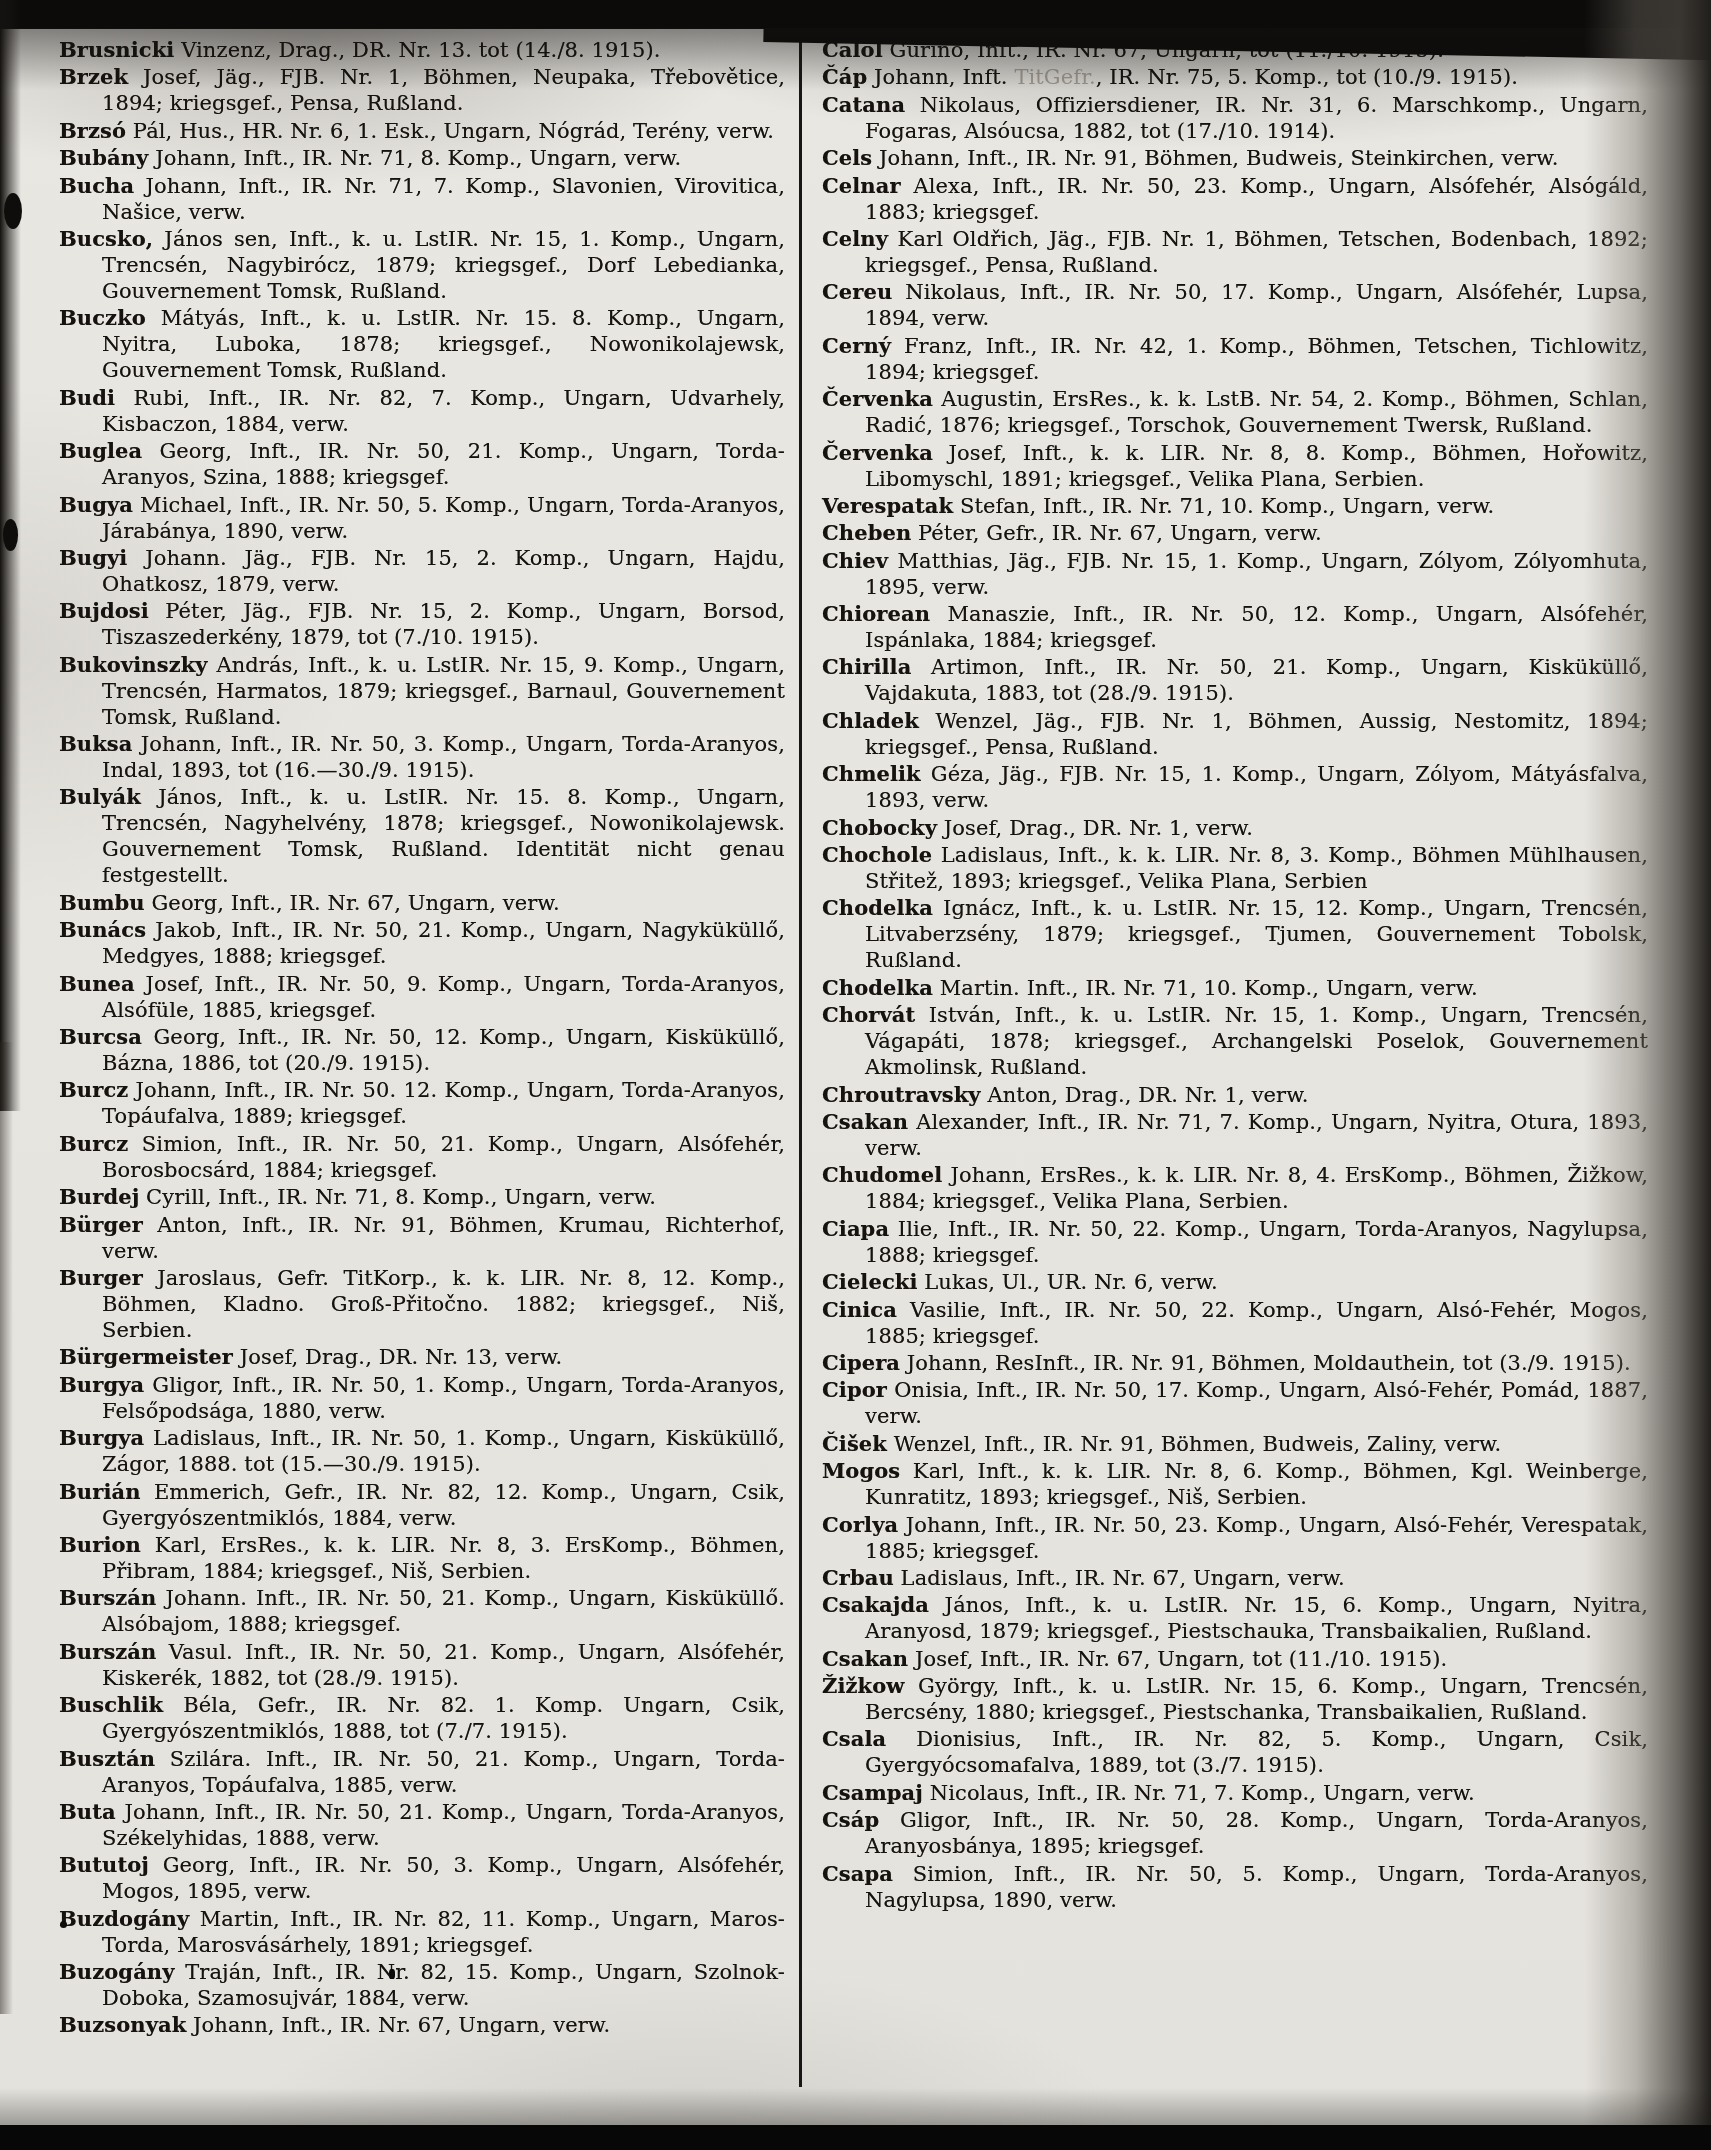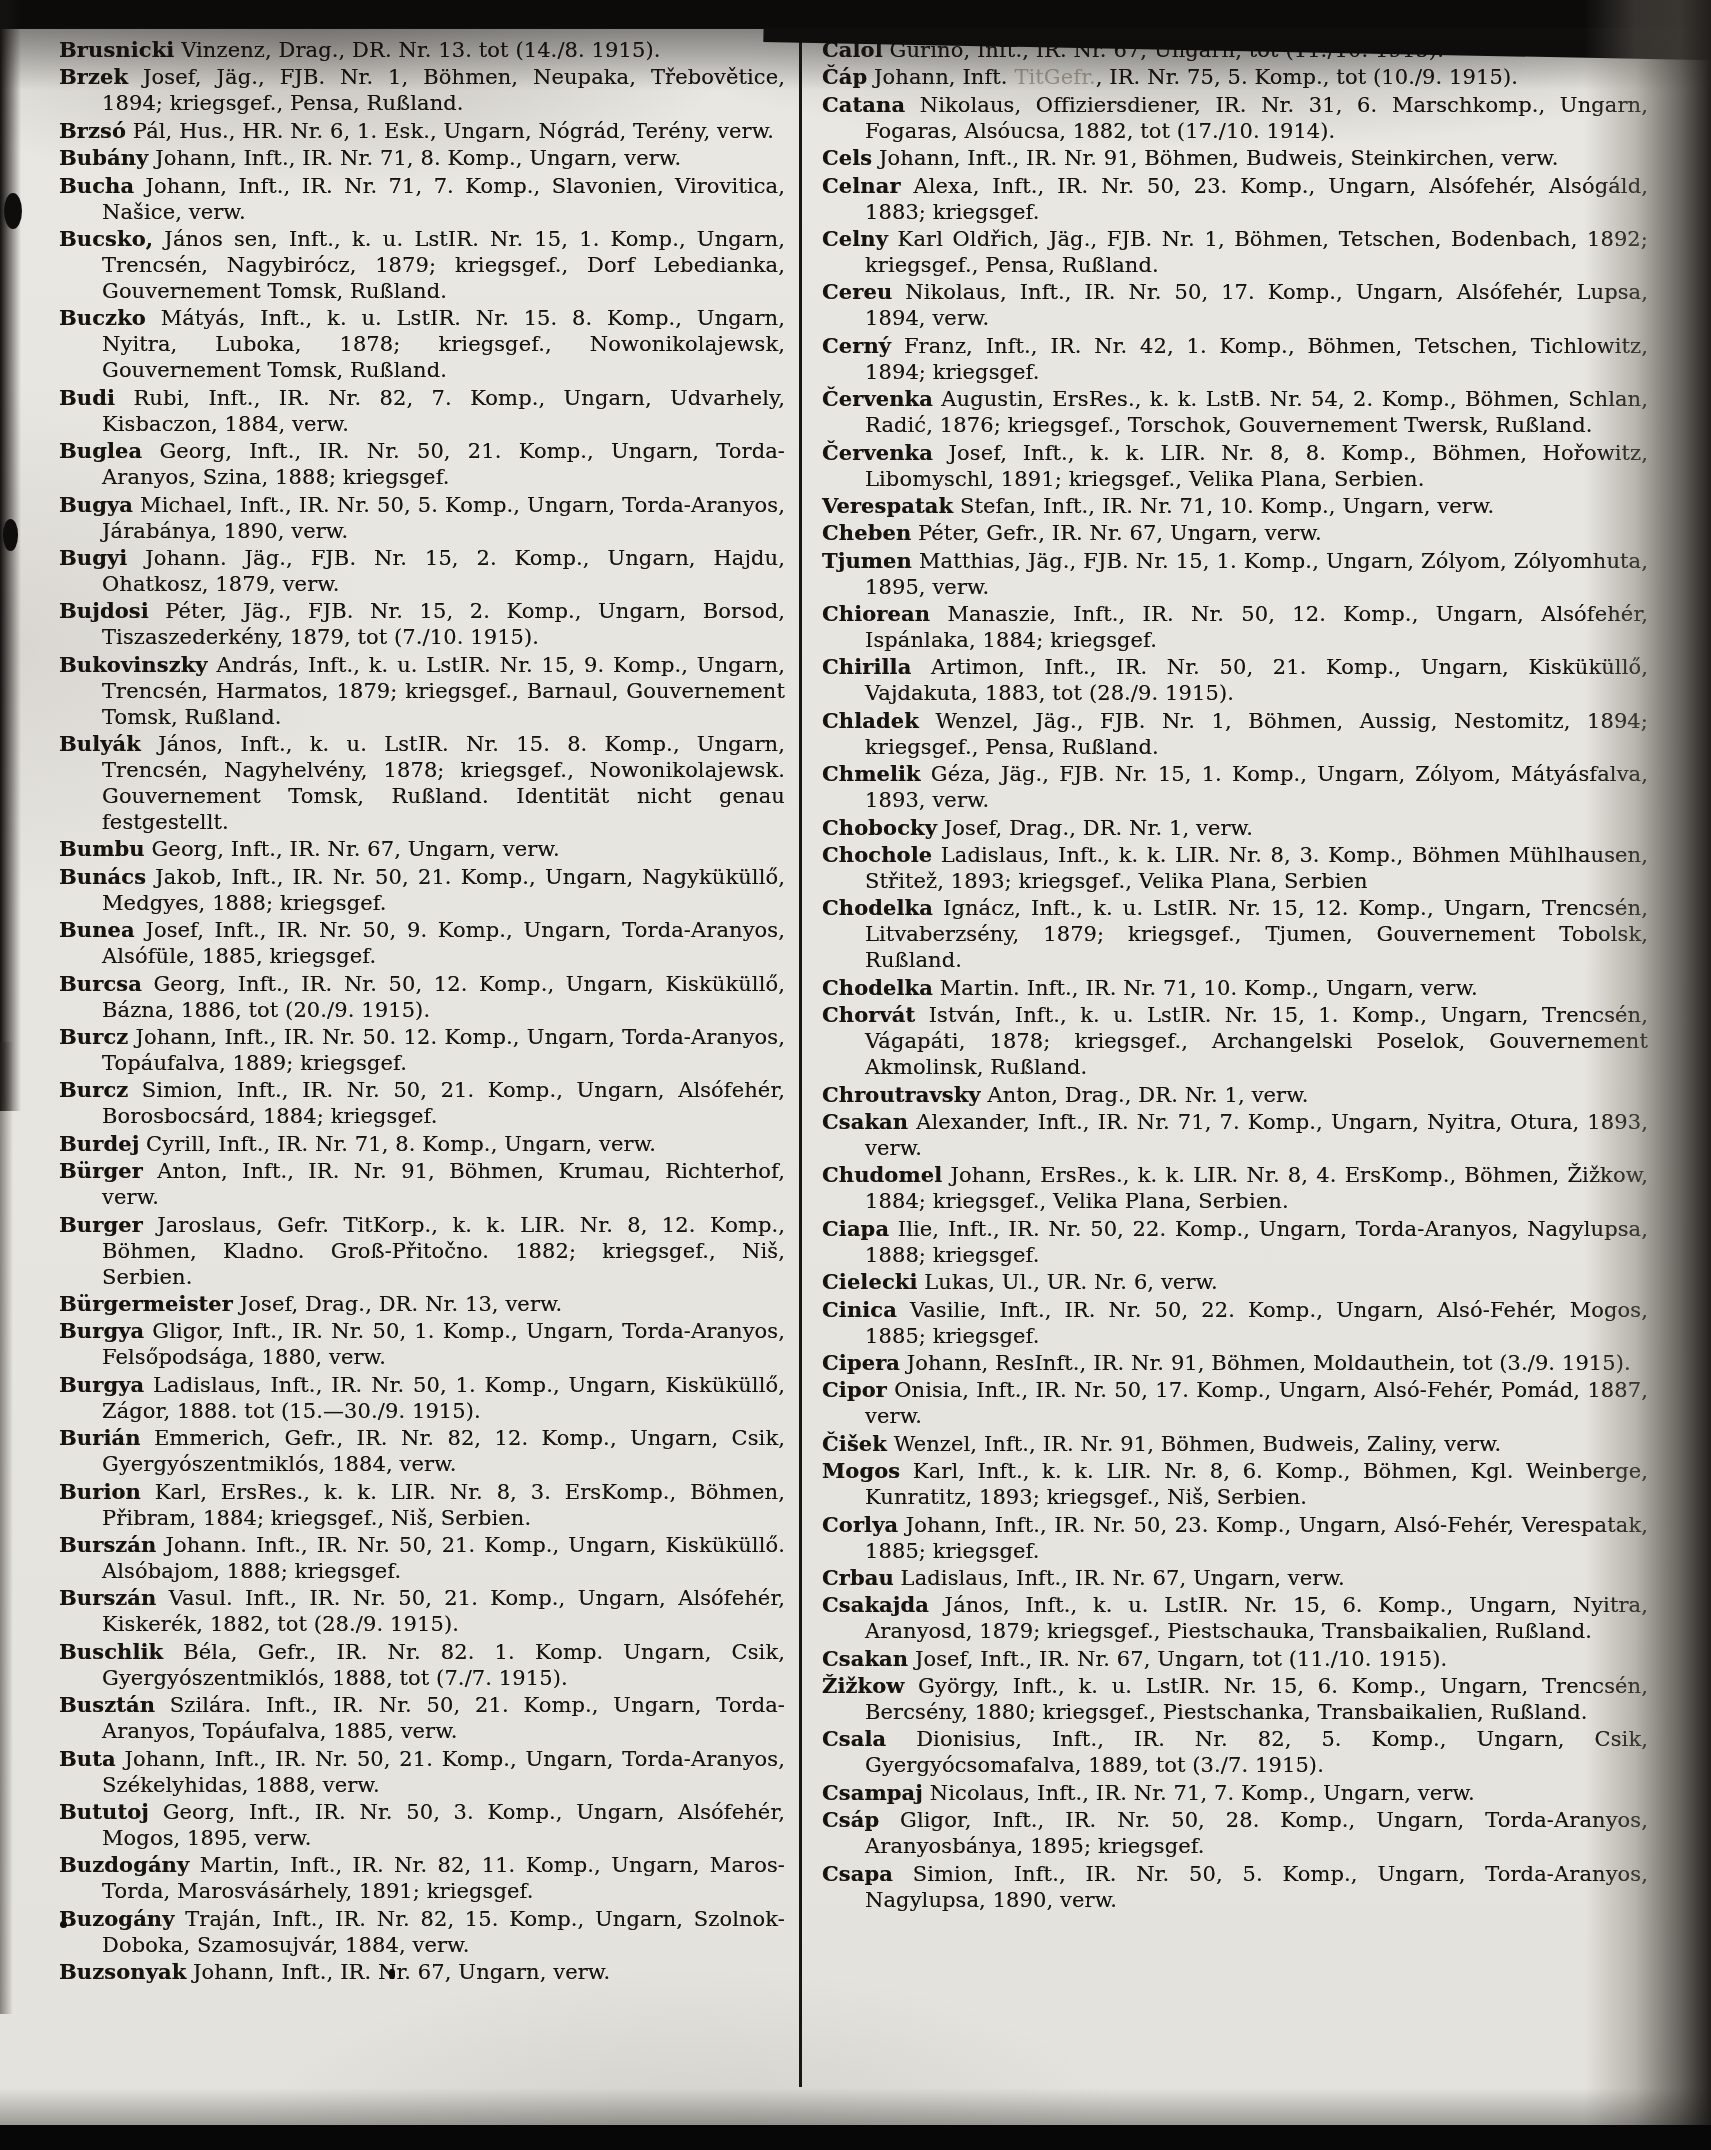--- a/index.html
+++ b/index.html
@@ -78,20 +78,21 @@
       <p class="entry"><b>Bubány</b> Johann, Inft., IR. Nr. 71, 8. Komp., Ungarn, verw.</p>
       <p class="entry"><b>Bucha</b> Johann, Inft., IR. Nr. 71, 7. Komp., Slavonien, Virovitica, Našice, verw.</p>
       <p class="entry"><b>Bucsko,</b> János sen, Inft., k. u. LstIR. Nr. 15, 1. Komp., Ungarn, Trencsén, Nagybirócz, 1879; kriegsgef., Dorf Lebedianka, Gouvernement Tomsk, Rußland.</p>
       <p class="entry"><b>Buczko</b> Mátyás, Inft., k. u. LstIR. Nr. 15. 8. Komp., Ungarn, Nyitra, Luboka, 1878; kriegsgef., Nowonikolajewsk, Gouvernement Tomsk, Rußland.</p>
       <p class="entry"><b>Budi</b> Rubi, Inft., IR. Nr. 82, 7. Komp., Ungarn, Udvarhely, Kisbaczon, 1884, verw.</p>
       <p class="entry"><b>Buglea</b> Georg, Inft., IR. Nr. 50, 21. Komp., Ungarn, Torda-Aranyos, Szina, 1888; kriegsgef.</p>
       <p class="entry"><b>Bugya</b> Michael, Inft., IR. Nr. 50, 5. Komp., Ungarn, Torda-Aranyos, Járabánya, 1890, verw.</p>
       <p class="entry"><b>Bugyi</b> Johann. Jäg., FJB. Nr. 15, 2. Komp., Ungarn, Hajdu, Ohatkosz, 1879, verw.</p>
       <p class="entry"><b>Bujdosi</b> Péter, Jäg., FJB. Nr. 15, 2. Komp., Ungarn, Borsod, Tiszaszederkény, 1879, tot (7./10. 1915).</p>
       <p class="entry"><b>Bukovinszky</b> András, Inft., k. u. LstIR. Nr. 15, 9. Komp., Ungarn, Trencsén, Harmatos, 1879; kriegsgef., Barnaul, Gouvernement Tomsk, Rußland.</p>
+      <p class="entry"><b>Buksa</b> Johann, Inft., IR. Nr. 50, 3. Komp., Ungarn, Torda-Aranyos, Indal, 1893, tot (16.—30./9. 1915).</p>
       <p class="entry"><b>Bulyák</b> János, Inft., k. u. LstIR. Nr. 15. 8. Komp., Ungarn, Trencsén, Nagyhelvény, 1878; kriegsgef., Nowonikolajewsk. Gouvernement Tomsk, Rußland. Identität nicht genau festgestellt.</p>
       <p class="entry"><b>Bumbu</b> Georg, Inft., IR. Nr. 67, Ungarn, verw.</p>
       <p class="entry"><b>Bunács</b> Jakob, Inft., IR. Nr. 50, 21. Komp., Ungarn, Nagyküküllő, Medgyes, 1888; kriegsgef.</p>
       <p class="entry"><b>Bunea</b> Josef, Inft., IR. Nr. 50, 9. Komp., Ungarn, Torda-Aranyos, Alsófüle, 1885, kriegsgef.</p>
       <p class="entry"><b>Burcsa</b> Georg, Inft., IR. Nr. 50, 12. Komp., Ungarn, Kisküküllő, Bázna, 1886, tot (20./9. 1915).</p>
       <p class="entry"><b>Burcz</b> Johann, Inft., IR. Nr. 50. 12. Komp., Ungarn, Torda-Aranyos, Topáufalva, 1889; kriegsgef.</p>
       <p class="entry"><b>Burcz</b> Simion, Inft., IR. Nr. 50, 21. Komp., Ungarn, Alsófehér, Borosbocsárd, 1884; kriegsgef.</p>
       <p class="entry"><b>Burdej</b> Cyrill, Inft., IR. Nr. 71, 8. Komp., Ungarn, verw.</p>
       <p class="entry"><b>Bürger</b> Anton, Inft., IR. Nr. 91, Böhmen, Krumau, Richterhof, verw.</p>
       <p class="entry"><b>Burger</b> Jaroslaus, Gefr. TitKorp., k. k. LIR. Nr. 8, 12. Komp., Böhmen, Kladno. Groß-Přitočno. 1882; kriegsgef., Niš, Serbien.</p>
@@ -116,21 +117,21 @@
       <p class="entry"><b>Catana</b> Nikolaus, Offiziersdiener, IR. Nr. 31, 6. Marschkomp., Ungarn, Fogaras, Alsóucsa, 1882, tot (17./10. 1914).</p>
       <p class="entry"><b>Cels</b> Johann, Inft., IR. Nr. 91, Böhmen, Budweis, Steinkirchen, verw.</p>
       <p class="entry"><b>Celnar</b> Alexa, Inft., IR. Nr. 50, 23. Komp., Ungarn, Alsófehér, Alsógáld, 1883; kriegsgef.</p>
       <p class="entry"><b>Celny</b> Karl Oldřich, Jäg., FJB. Nr. 1, Böhmen, Tetschen, Bodenbach, 1892; kriegsgef., Pensa, Rußland.</p>
       <p class="entry"><b>Cereu</b> Nikolaus, Inft., IR. Nr. 50, 17. Komp., Ungarn, Alsófehér, Lupsa, 1894, verw.</p>
       <p class="entry"><b>Cerný</b> Franz, Inft., IR. Nr. 42, 1. Komp., Böhmen, Tetschen, Tichlowitz, 1894; kriegsgef.</p>
       <p class="entry"><b>Červenka</b> Augustin, ErsRes., k. k. LstB. Nr. 54, 2. Komp., Böhmen, Schlan, Radić, 1876; kriegsgef., Torschok, Gouvernement Twersk, Rußland.</p>
       <p class="entry"><b>Červenka</b> Josef, Inft., k. k. LIR. Nr. 8, 8. Komp., Böhmen, Hořowitz, Libomyschl, 1891; kriegsgef., Velika Plana, Serbien.</p>
       <p class="entry"><b>Verespatak</b> Stefan, Inft., IR. Nr. 71, 10. Komp., Ungarn, verw.</p>
       <p class="entry"><b>Cheben</b> Péter, Gefr., IR. Nr. 67, Ungarn, verw.</p>
-      <p class="entry"><b>Tjumen</b> Matthias, Jäg., FJB. Nr. 15, 1. Komp., Ungarn, Zólyom, Zólyomhuta, 1895, verw.</p>
+      <p class="entry"><b>Chiev</b> Matthias, Jäg., FJB. Nr. 15, 1. Komp., Ungarn, Zólyom, Zólyomhuta, 1895, verw.</p>
       <p class="entry"><b>Chiorean</b> Manaszie, Inft., IR. Nr. 50, 12. Komp., Ungarn, Alsófehér, Ispánlaka, 1884; kriegsgef.</p>
       <p class="entry"><b>Chirilla</b> Artimon, Inft., IR. Nr. 50, 21. Komp., Ungarn, Kisküküllő, Vajdakuta, 1883, tot (28./9. 1915).</p>
       <p class="entry"><b>Chladek</b> Wenzel, Jäg., FJB. Nr. 1, Böhmen, Aussig, Nestomitz, 1894; kriegsgef., Pensa, Rußland.</p>
       <p class="entry"><b>Chmelik</b> Géza, Jäg., FJB. Nr. 15, 1. Komp., Ungarn, Zólyom, Mátyásfalva, 1893, verw.</p>
       <p class="entry"><b>Chobocky</b> Josef, Drag., DR. Nr. 1, verw.</p>
       <p class="entry"><b>Chochole</b> Ladislaus, Inft., k. k. LIR. Nr. 8, 3. Komp., Böhmen Mühlhausen, Střitež, 1893; kriegsgef., Velika Plana, Serbien</p>
       <p class="entry"><b>Chodelka</b> Ignácz, Inft., k. u. LstIR. Nr. 15, 12. Komp., Ungarn, Trencsén, Litvaberzsény, 1879; kriegsgef., Tjumen, Gouvernement Tobolsk, Rußland.</p>
       <p class="entry"><b>Chodelka</b> Martin. Inft., IR. Nr. 71, 10. Komp., Ungarn, verw.</p>
       <p class="entry"><b>Chorvát</b> István, Inft., k. u. LstIR. Nr. 15, 1. Komp., Ungarn, Trencsén, Vágapáti, 1878; kriegsgef., Archangelski Poselok, Gouvernement Akmolinsk, Rußland.</p>
       <p class="entry"><b>Chroutravsky</b> Anton, Drag., DR. Nr. 1, verw.</p>

